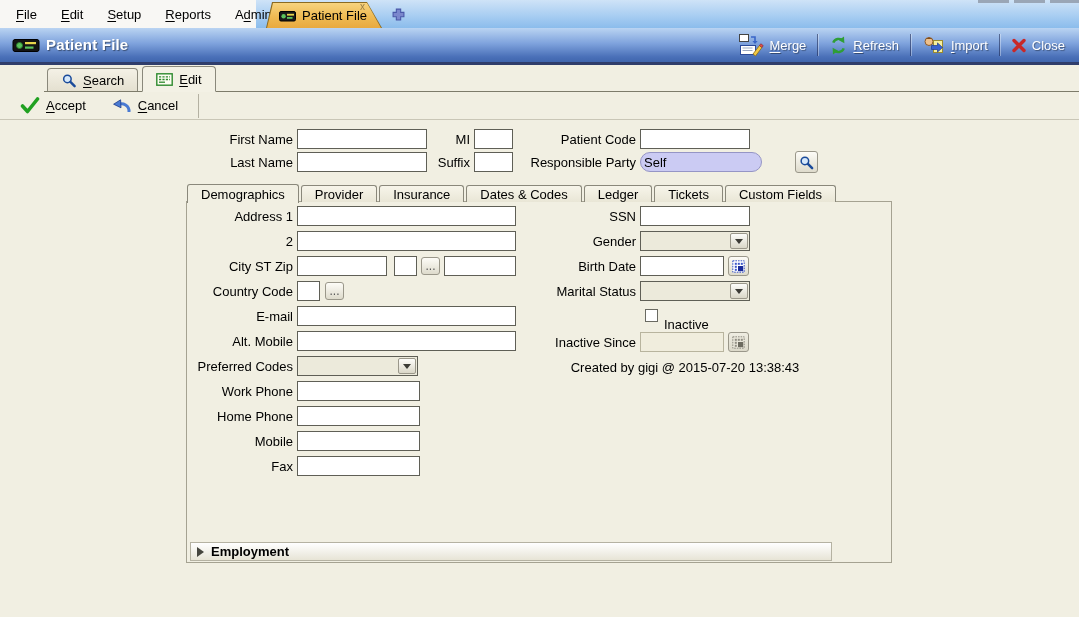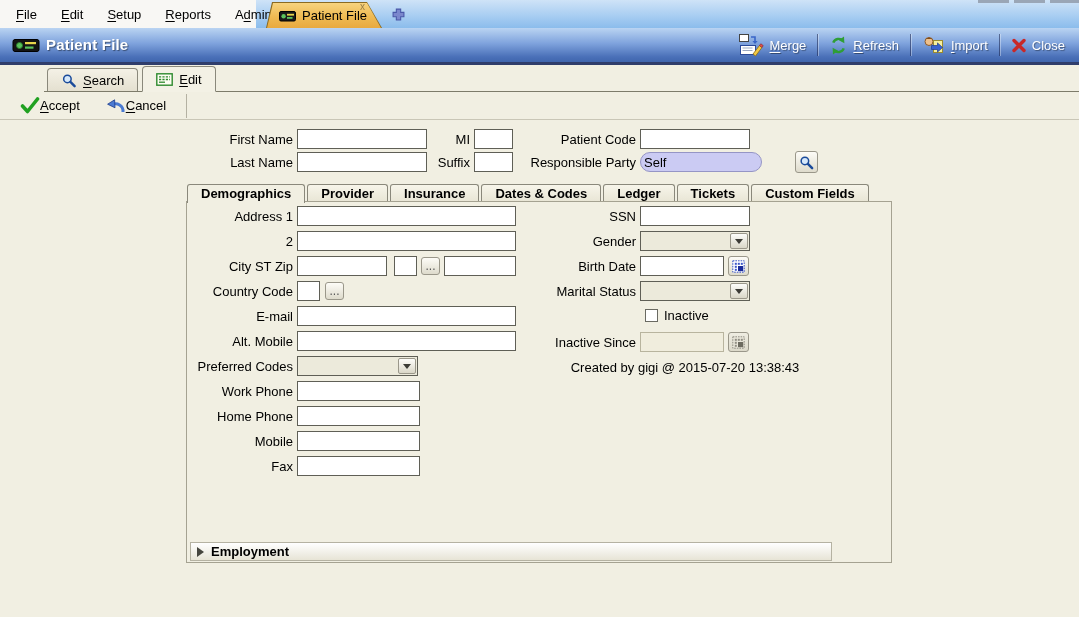--- a/index.html
+++ b/index.html
@@ -49,21 +49,21 @@
   .viewtabs{position:absolute;left:0;top:65px;width:100%;height:27px;background:#f1efe2;
     border-bottom:1px solid #7d7b6a;display:flex;align-items:flex-end;padding-left:3px;margin-left:44px;}
   .vtab{display:inline-flex;align-items:center;gap:6px;padding:0 13px;height:23px;
     border:1px solid #8a887b;border-bottom:none;border-radius:4px 4px 0 0;
     background:linear-gradient(180deg,#f4f1e6,#e4e0d0);margin-right:4px;cursor:default;}
   .vtab.active{height:26px;background:#f3f1e5;margin-bottom:-1px;border-bottom:1px solid #f3f1e5;z-index:2;}
 
   
   .edittoolbar{position:absolute;left:0;top:92px;width:100%;height:28px;background:#f1efe2;
     border-bottom:1px solid #c9c6b6;display:flex;align-items:center;}
-  .tool-btn{display:flex;align-items:center;padding:0 8px;cursor:default;}
+  .tool-btn{display:flex;align-items:center;gap:6px;padding:0 8px;cursor:default;}
   .tool-sep{width:1px;height:24px;background:#b4b1a2;margin-left:12px;}
 
   
   .lbl{position:absolute;text-align:right;white-space:nowrap;}
   .win-input{position:absolute;height:20px;border:1px solid #5f5f56;background:#fff;
     font-family:"Liberation Sans",sans-serif;font-size:13px;padding:1px 3px;outline:none;}
   .win-input.hl{background:#cbcbf3;border-color:#9595c5;}
   .win-input.disabled{background:#f0eddd;border-color:#b8b49e;}
   .combo{position:absolute;height:20px;border:1px solid #5f5f56;background:#eceadb;}
   .combo .val{position:absolute;left:3px;top:2px;right:20px;overflow:hidden;}
@@ -72,21 +72,21 @@
     display:flex;align-items:center;justify-content:center;}
   .tri-down{width:0;height:0;border-left:4px solid transparent;border-right:4px solid transparent;
     border-top:5px solid #3c3c36;}
   .btn3d{position:absolute;border:1px solid #9a978a;border-radius:3px;
     background:linear-gradient(180deg,#fdfcf7,#dedbcc);
     display:flex;align-items:center;justify-content:center;font-size:12px;color:#555;cursor:default;}
   .checkbox{position:absolute;width:13px;height:13px;background:#fff;border:1px solid #6a6a62;}
 
   
   .groupbox{position:absolute;left:186px;top:201px;width:706px;height:362px;border:1px solid #a5a291;}
-  .sectabs{position:absolute;left:187px;top:183px;height:19px;display:flex;align-items:center;z-index:3;font-weight:bold;}
+  .sectabs{position:absolute;left:187px;top:183px;height:19px;display:flex;align-items:flex-end;z-index:3;}
   .stab{display:inline-flex;align-items:center;padding:0 13px;height:17px;margin-right:2px;
     border:1px solid #8a887b;border-bottom:none;border-radius:3px 3px 0 0;
     background:linear-gradient(180deg,#f7f5ea,#e9e6d6);white-space:nowrap;cursor:default;}
   .stab.active{height:19px;background:#f1efe2;margin-bottom:-1px;z-index:4;}
 
   .employment{position:absolute;left:190px;top:542px;width:642px;height:19px;
     border:1px solid #b5b2a2;background:linear-gradient(180deg,#ffffff,#e7e4d6);
     display:flex;align-items:center;gap:7px;padding-left:6px;font-weight:bold;cursor:default;}
   .tri-right{width:0;height:0;border-top:5px solid transparent;border-bottom:5px solid transparent;
     border-left:7px solid #45453e;}
@@ -349,21 +349,21 @@
 
   <div class="lbl" style="left:480px;top:284px;width:156px">Marital Status</div>
   <div class="combo" style="left:640px;top:281px;width:110px">
     <span class="val"></span>
     <span class="drop">
         <span class="tri-down"></span>
       </span>
   </div>
 
   <div class="checkbox" style="left:645px;top:309px"></div>
-  <div class="lbl" style="left:664px;top:308px;width:80px;text-align:left">Inactive</div>
+  <div class="lbl" style="left:664px;top:317px;width:80px;text-align:left">Inactive</div>
 
   <div class="lbl" style="left:480px;top:335px;width:156px">Inactive Since</div>
   <input class="win-input disabled" style="left: 640px; top: 332px; width: 84px;" value="">
   <div class="btn3d" style="left:728px;top:332px;width:21px;height:20px;background:linear-gradient(180deg,#efede2,#dcd9ca)">
     <span style="display:flex">
       <svg width="13" height="13" viewBox="0 0 13 13">
           <rect x="0.8" y="0.8" width="11.4" height="11.4" fill="#e9e6da" stroke="#8f8d82" stroke-dasharray="1.6 1"></rect>
           <g fill="#8f8d82">
             <rect x="2.8" y="2.8" width="2" height="2"></rect>
             <rect x="5.8" y="2.8" width="2" height="2"></rect>

